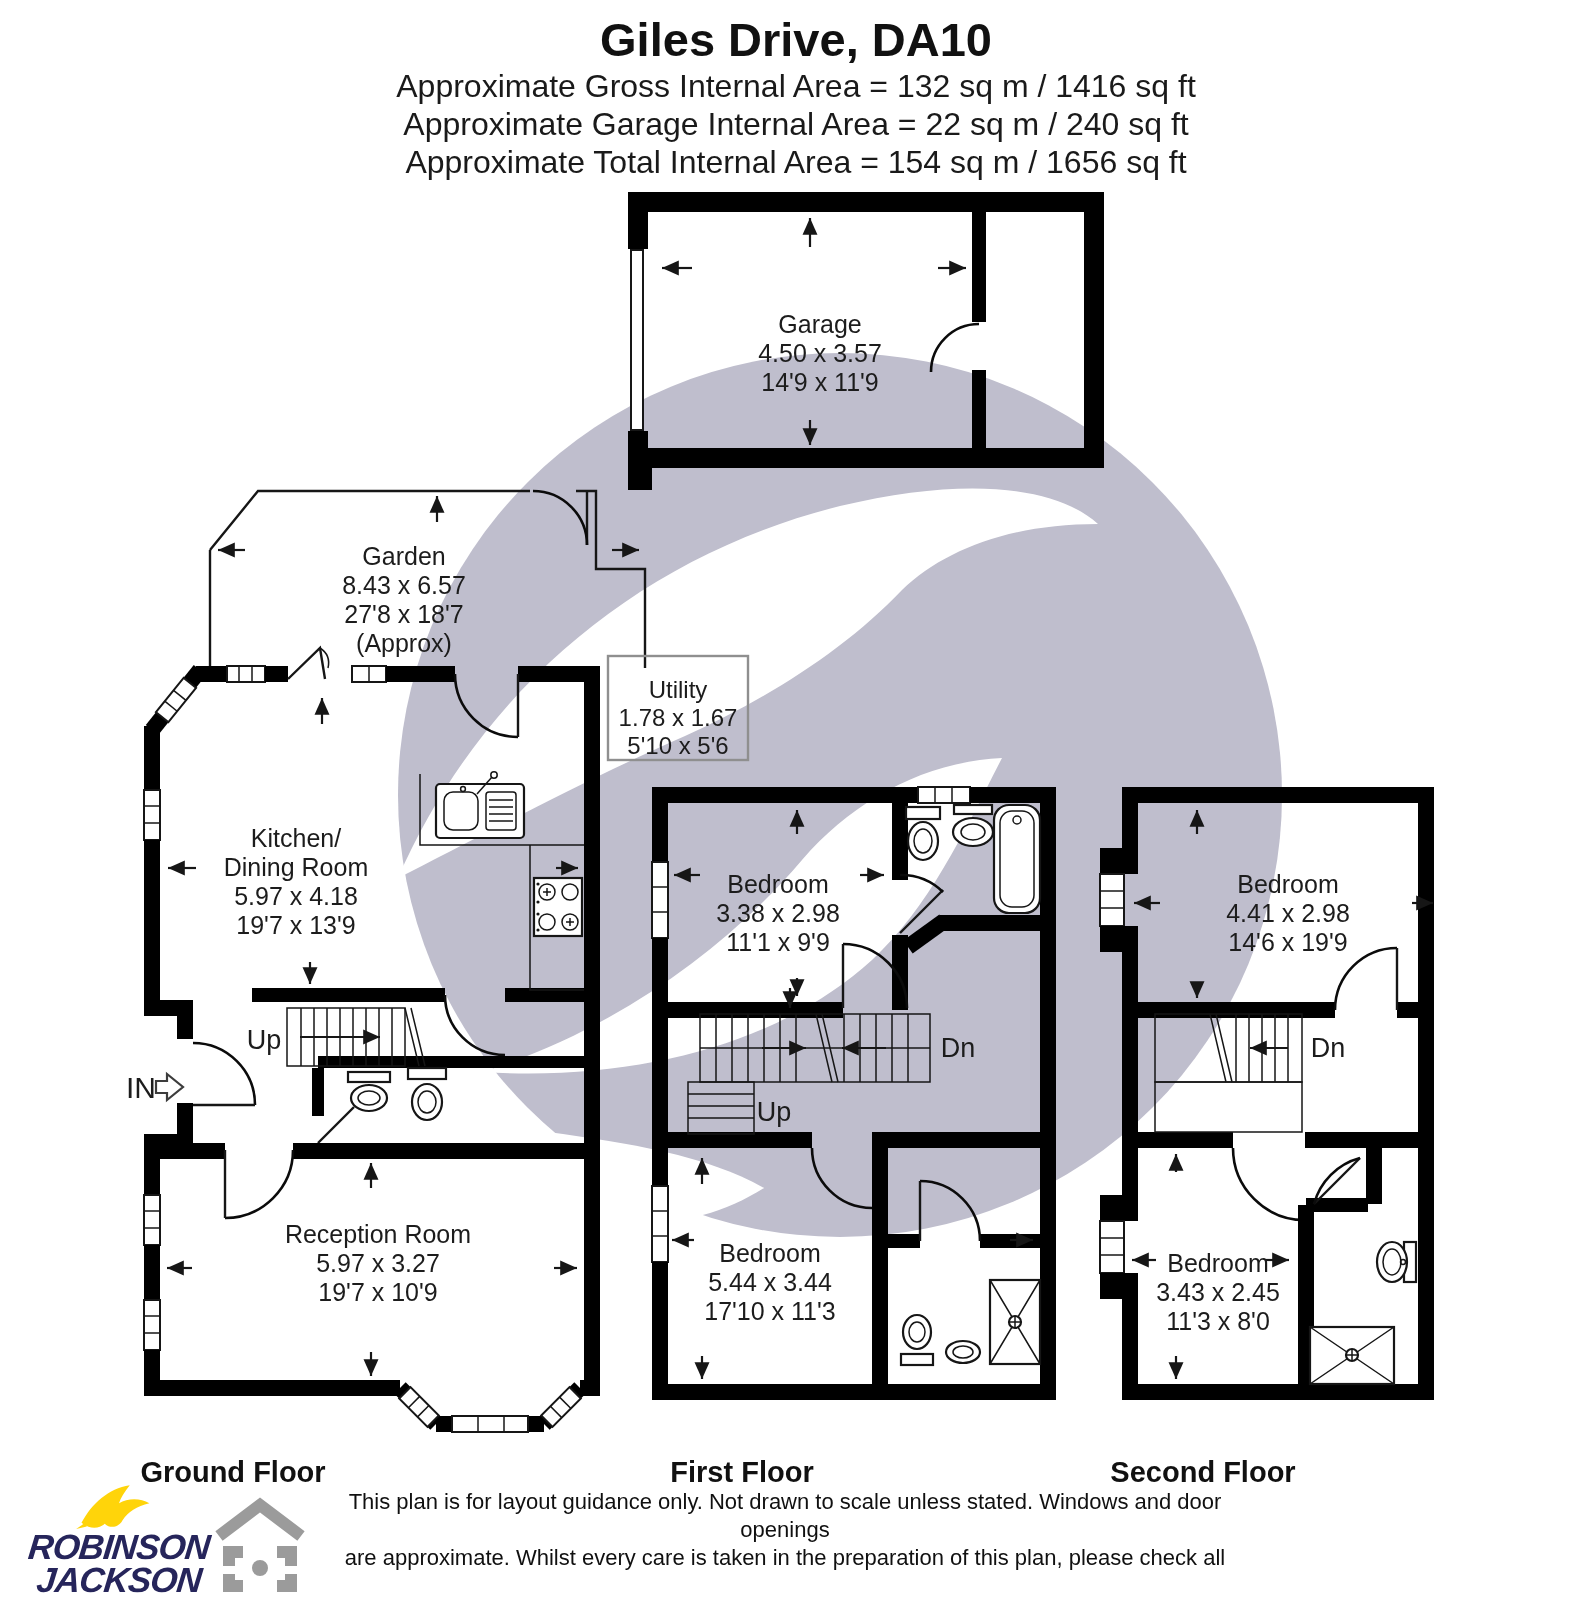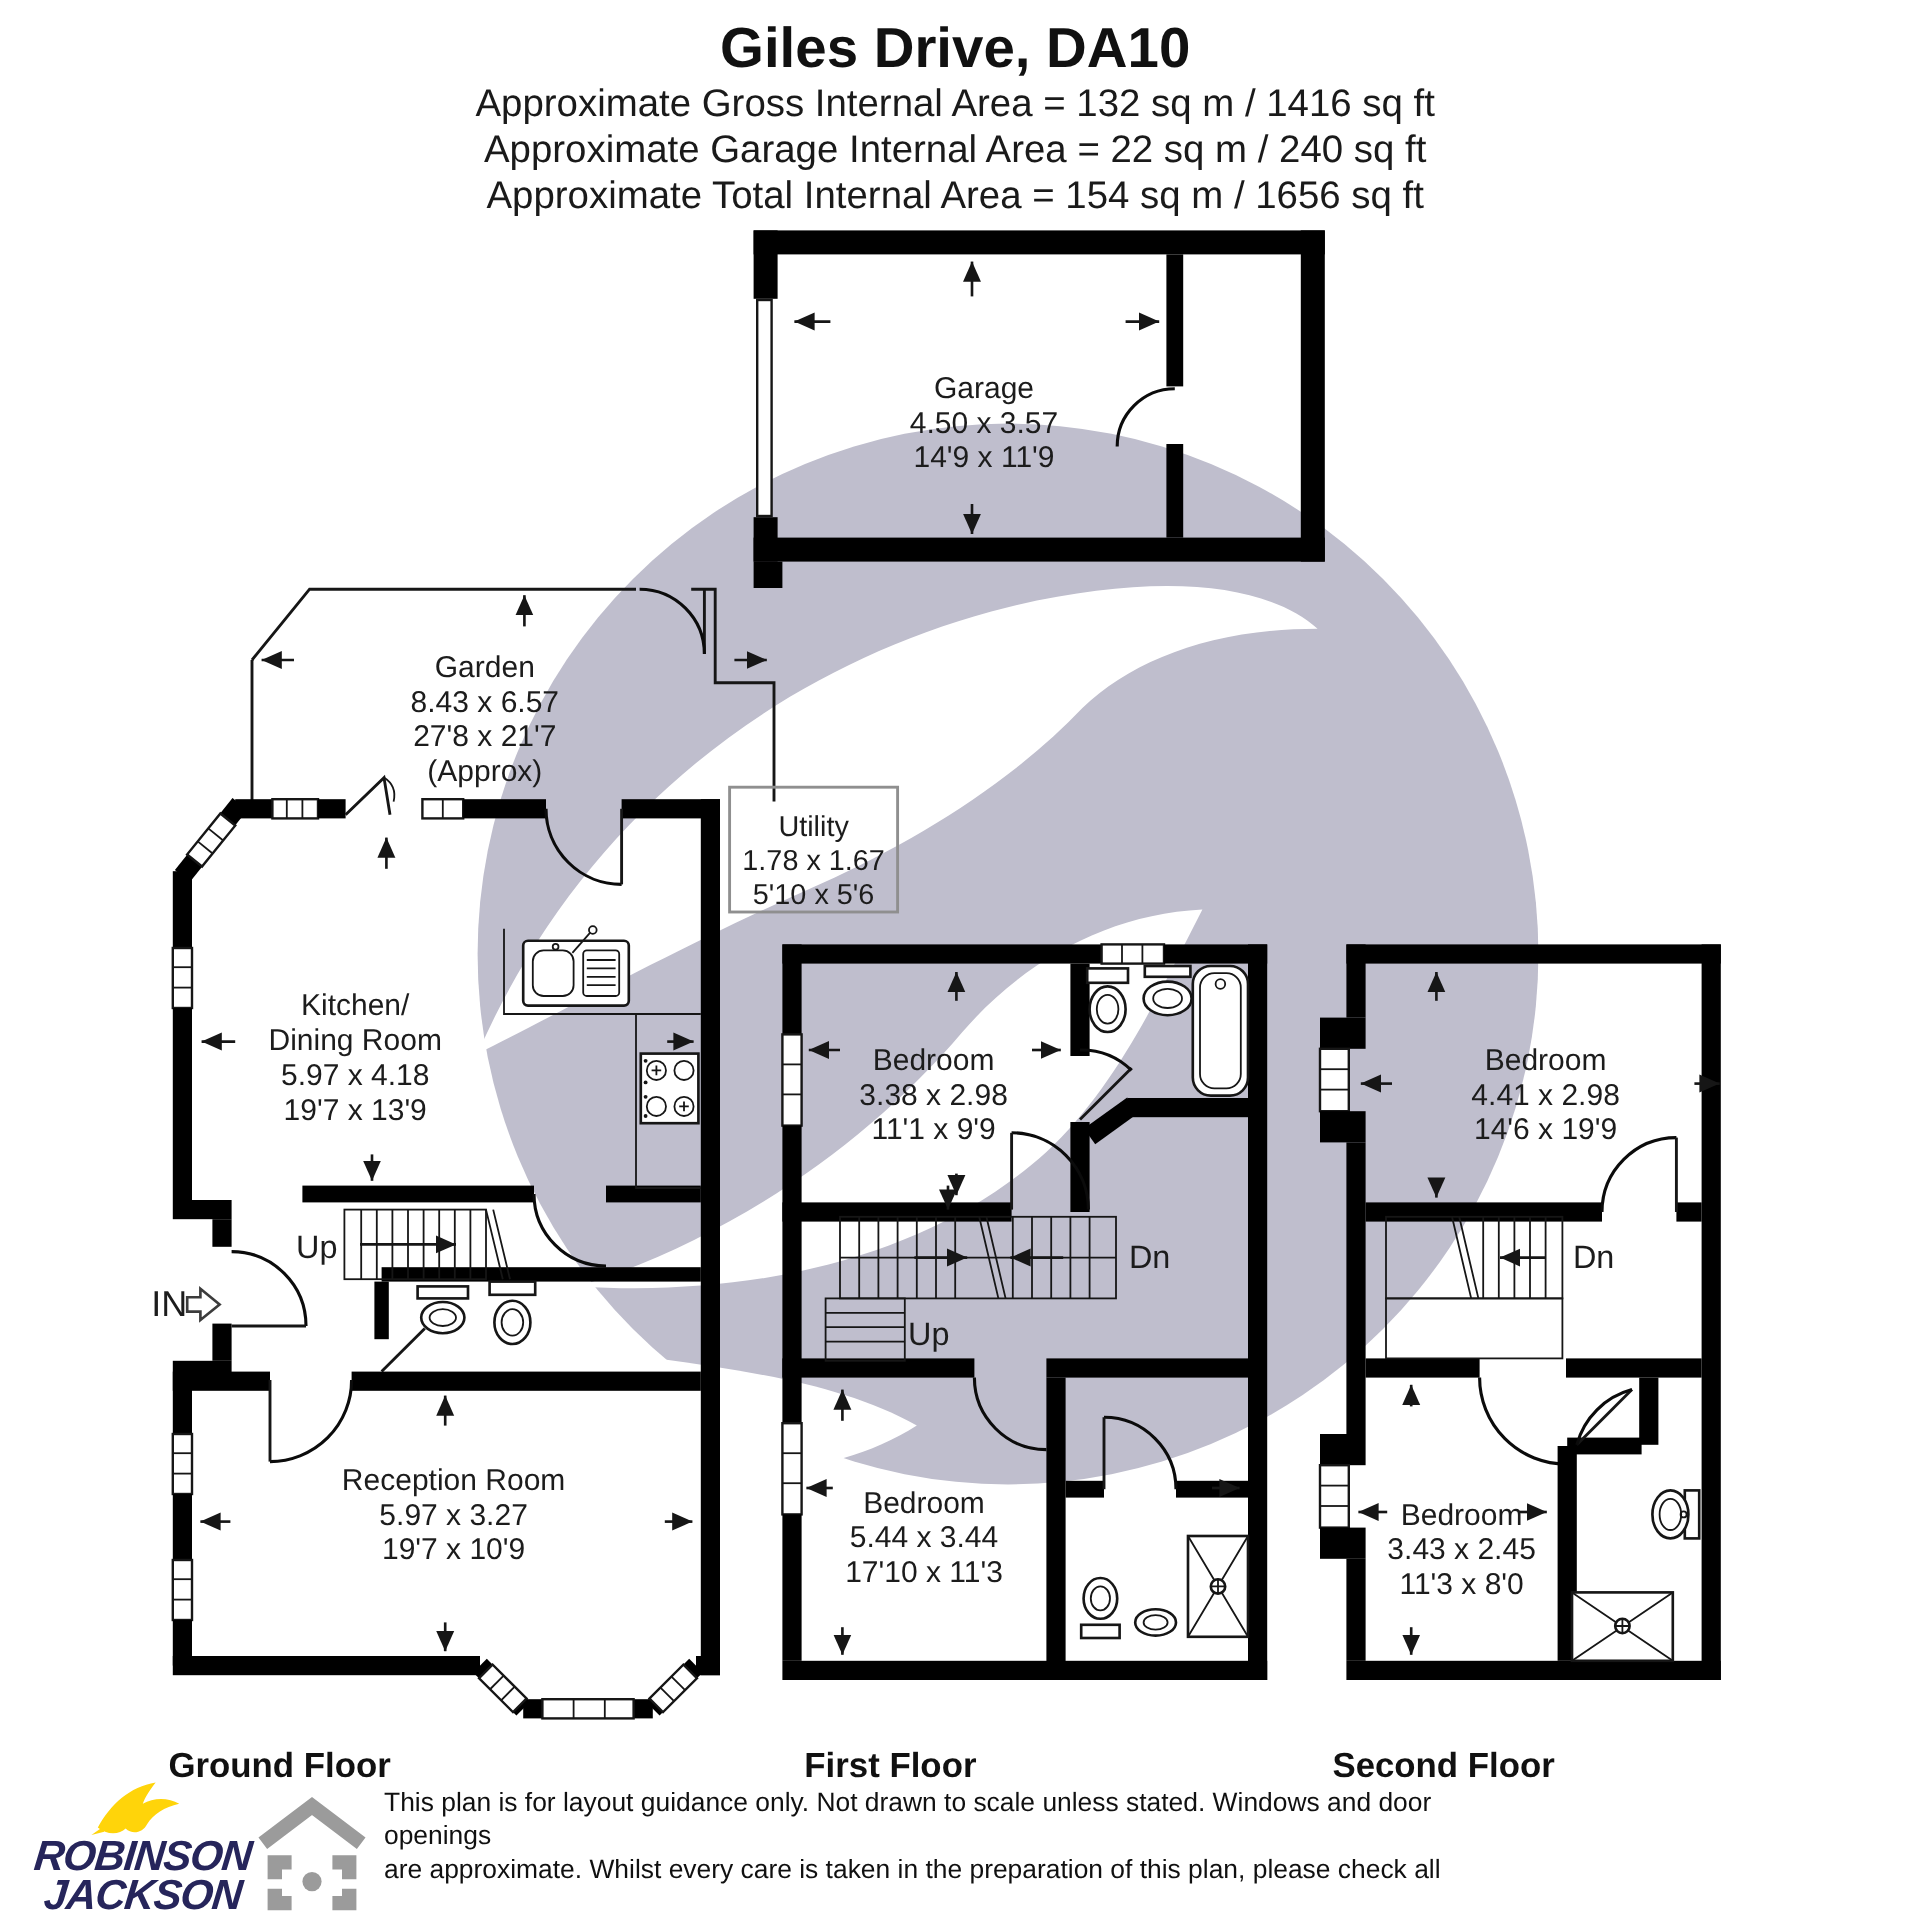--- a/index.html
+++ b/index.html
@@ -10,21 +10,21 @@
   .hdr h1{margin:0;font-size:47px;font-weight:bold;letter-spacing:0;}
   .hdr .sub{font-size:32px;line-height:38px;color:#1a1a1a;}
   .rl{position:absolute;transform:translate(-50%,-50%);text-align:center;
       font-size:25px;line-height:29px;color:#1c1c1c;white-space:nowrap;margin-top:10px;}
   .rl.sm{font-size:24px;line-height:28px;}
   .ann{position:absolute;transform:translate(-50%,-50%);font-size:27px;color:#1c1c1c;white-space:nowrap;}
   .fl{position:absolute;transform:translate(-50%,-50%);font-size:29px;font-weight:bold;white-space:nowrap;}
   .brand{position:absolute;left:24px;top:1480px;width:190px;text-align:center;}
   .brand .bl{font-size:35px;font-weight:bold;font-style:italic;color:#26255b;
              line-height:33px;transform:skewX(-6deg);letter-spacing:-1px;}
-  .disc{position:absolute;left:320px;top:1488px;width:930px;font-size:22px;line-height:28px;color:#101010;}
+  .disc{position:absolute;left:320px;top:1488px;width:930px;font-size:22px;line-height:28px;color:#101010;text-align:center;}
   
   .w{fill:#000;}
   .thin{stroke:#161616;stroke-width:2.4;fill:none;}
   .thin1{stroke:#161616;stroke-width:1.5;fill:none;}
   .win{fill:#fff;stroke:#161616;stroke-width:2;}
   .fix{fill:#fff;stroke:#161616;stroke-width:2.2;}
   .door{stroke:#0b0b0b;stroke-width:2.6;fill:none;}
   .dim{stroke:#161616;stroke-width:2.2;fill:none;}
   .twall{stroke:#000;stroke-width:16;fill:none;}
   .ubox{fill:none;stroke:#8f8f8f;stroke-width:2.4;}
@@ -395,21 +395,21 @@
 
   <div class="rl" style="left:820px;top:343px">
     <div>Garage</div>
     <div>4.50 x 3.57</div>
     <div>14'9 x 11'9</div>
   </div>
 
   <div class="rl" style="left:404px;top:590px">
     <div>Garden</div>
     <div>8.43 x 6.57</div>
-    <div>27'8 x 21'7</div>
+    <div>27'8 x 18'7</div>
     <div>(Approx)</div>
   </div>
 
   <div class="rl sm" style="left:678px;top:708px">
     <div>Utility</div>
     <div>1.78 x 1.67</div>
     <div>5'10 x 5'6</div>
   </div>
 
   <div class="rl" style="left:296px;top:872px">

